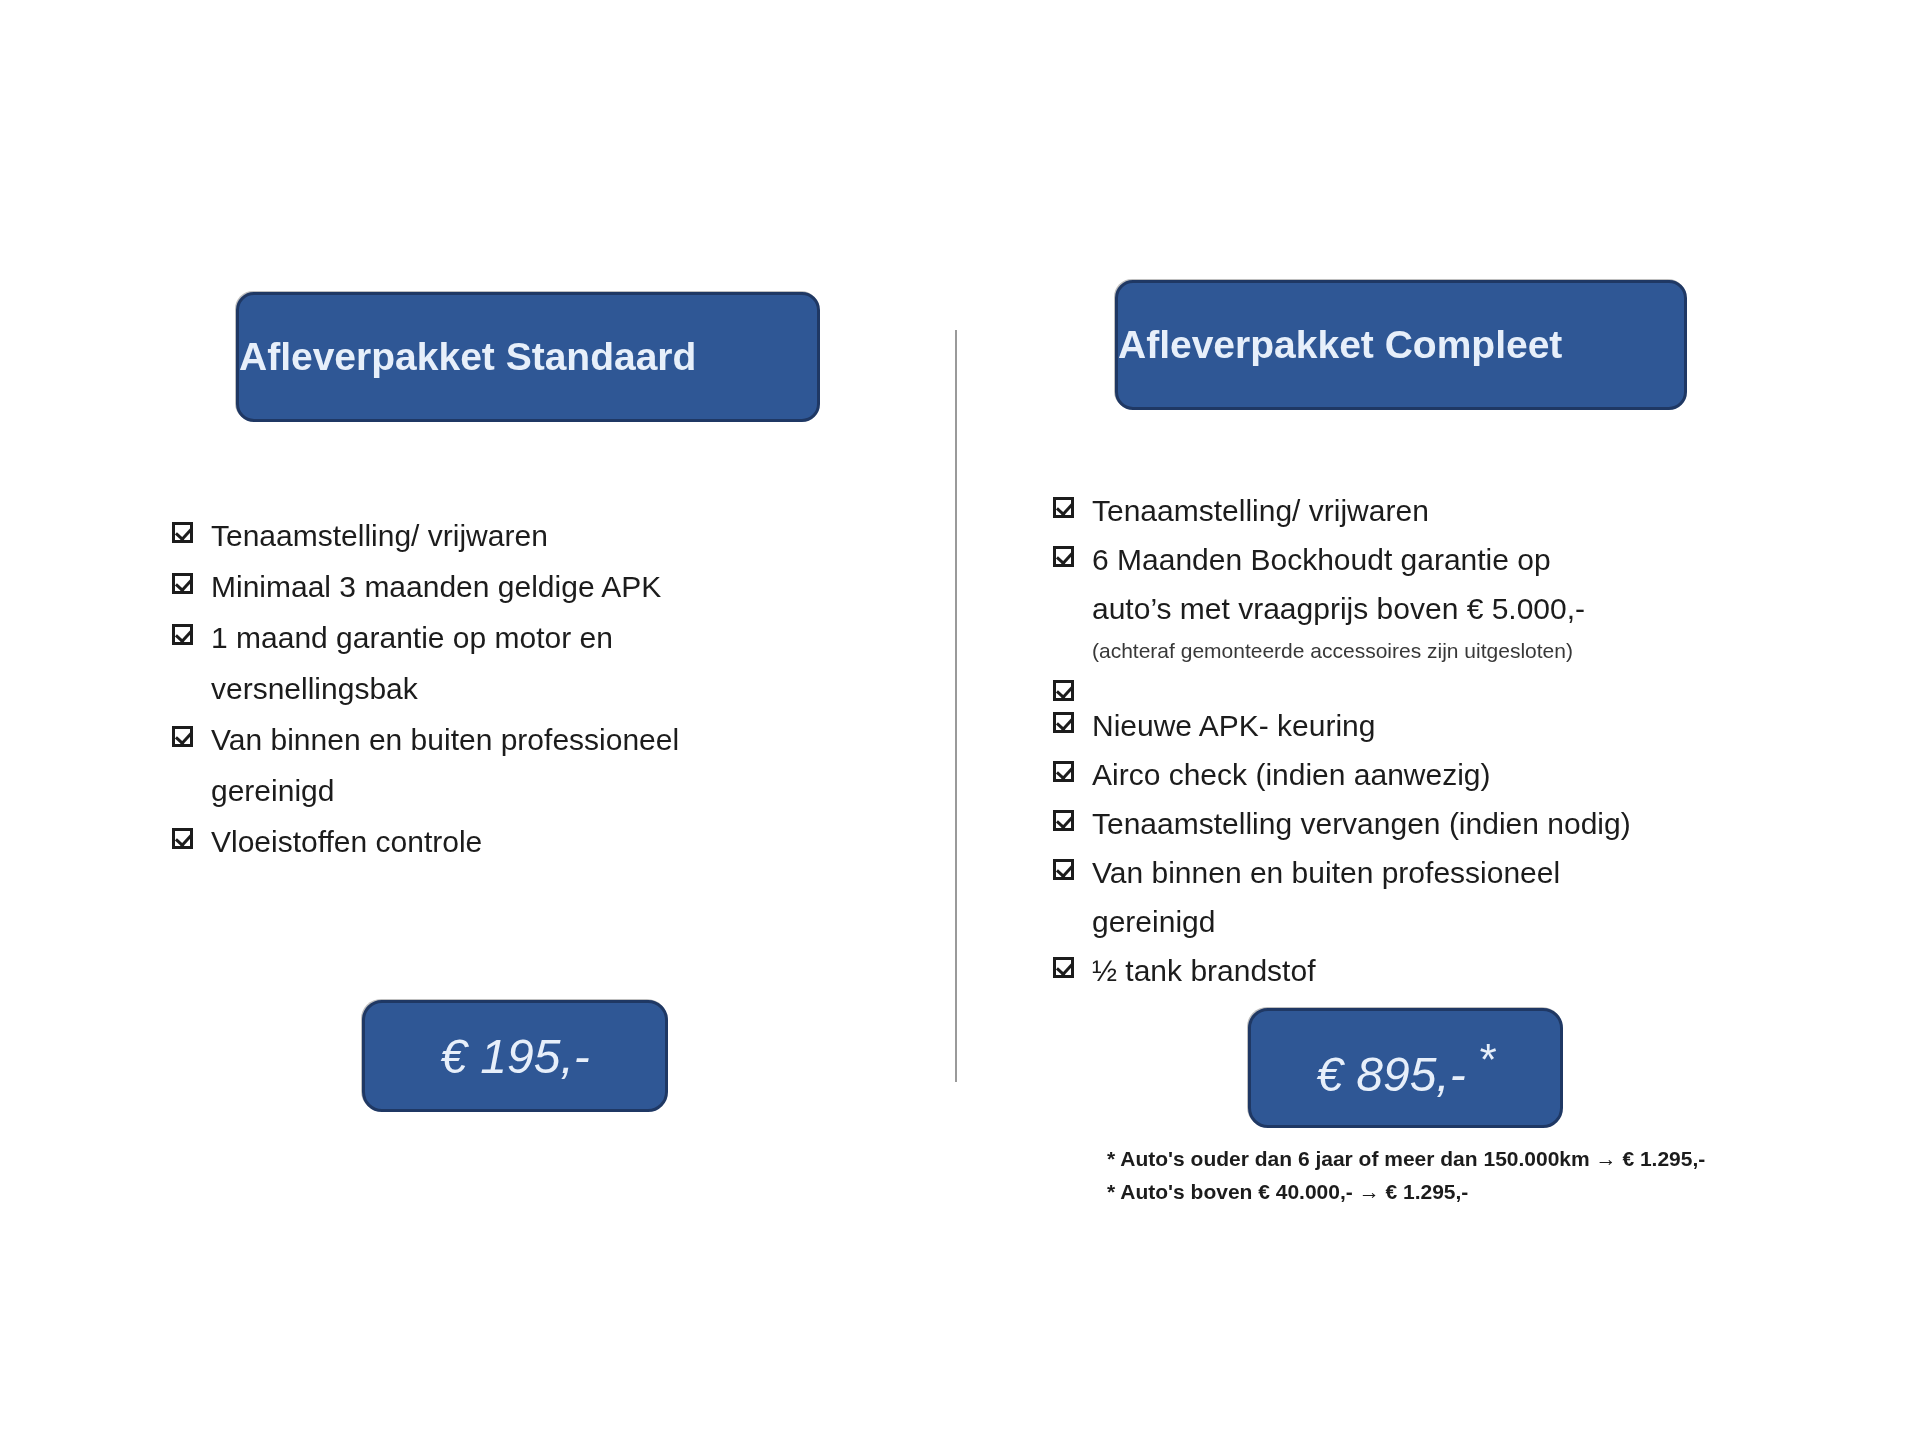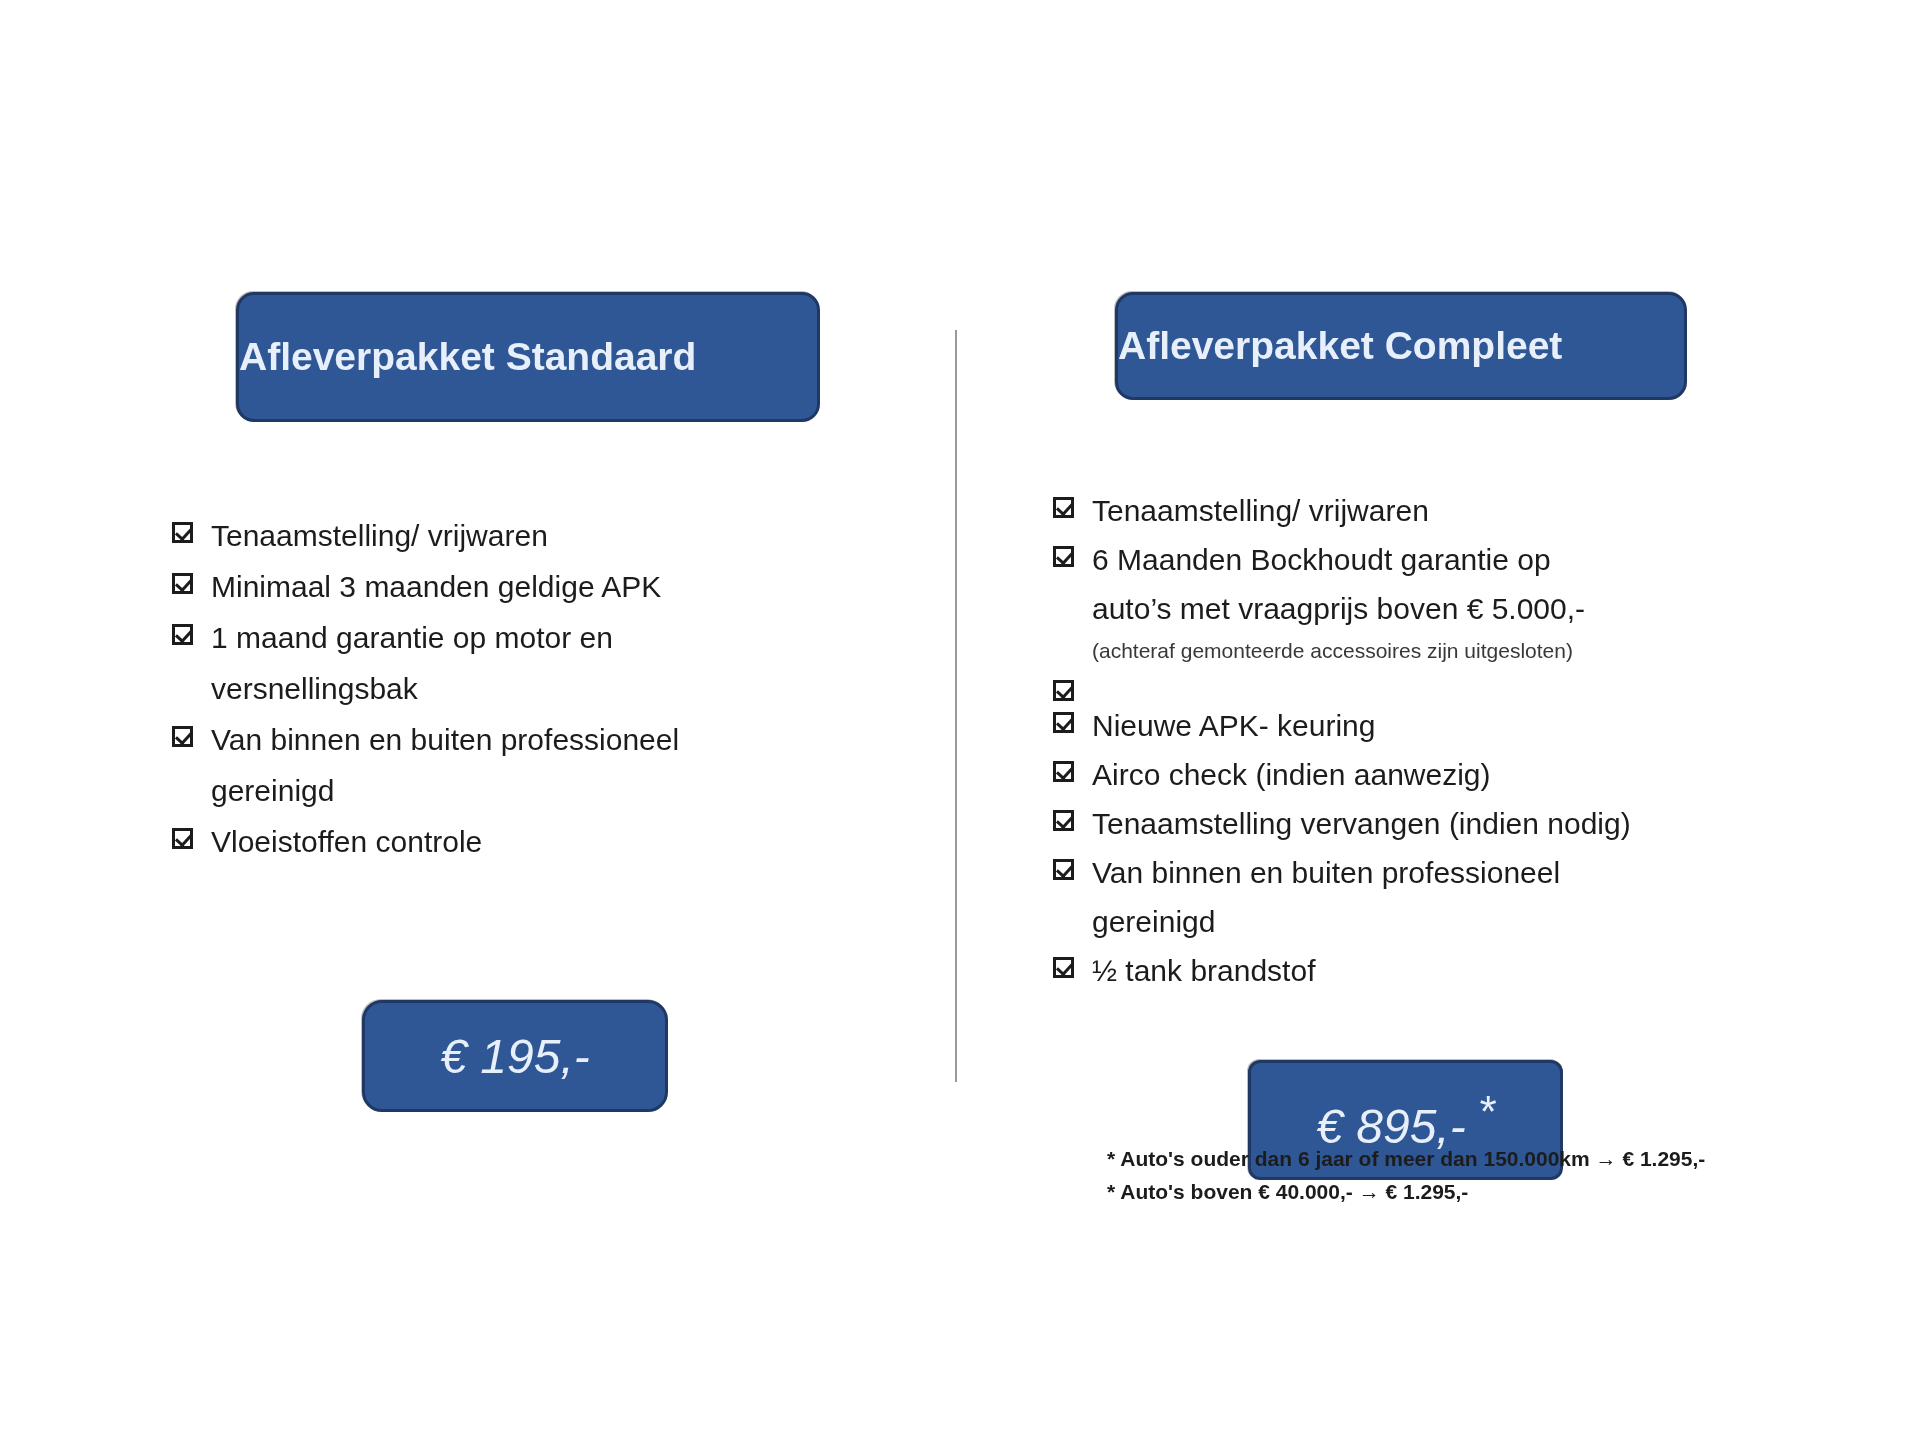--- a/index.html
+++ b/index.html
@@ -41,21 +41,21 @@
     border-radius: 18px;
     box-shadow: -1px -1px 0 rgba(0,0,0,0.25);
   }
   .title-box .title-text {
     font-size: 39px;
     font-weight: 700;
     color: var(--box-text);
     white-space: nowrap;
   }
   .title-box.left  { left: 236px; top: 292px; width: 584px; height: 130px; }
-  .title-box.right { left: 1115px; top: 292px; width: 572px; height: 108px; }
+  .title-box.right { left: 1115px; top: 280px; width: 572px; height: 130px; }
 
   .checklist {
     position: absolute;
     list-style: none;
     font-size: 30px;
   }
   .checklist.left  { left: 172px;  top: 510px; line-height: 51px; }
   .checklist.right { left: 1053px; top: 486px; line-height: 49px; }
 
   .check-item { display: flex; align-items: flex-start; }
@@ -96,21 +96,21 @@
     display: flex;
     align-items: center;
     justify-content: center;
     background: var(--box-fill);
     border: 3px solid var(--box-border);
     border-radius: 20px;
     box-shadow: -1px -1px 0 rgba(0,0,0,0.25);
     font-style: italic;
   }
   .price-box.left  { left: 362px;  top: 1000px; width: 306px; height: 112px; }
-  .price-box.right { left: 1248px; top: 1060px; width: 315px; height: 120px; border-radius: 12px; }
+  .price-box.right { left: 1248px; top: 1008px; width: 315px; height: 120px; }
   .price-text {
     font-size: 48px;
     color: var(--box-text);
     white-space: nowrap;
   }
   .price-star {
     font-size: 44px;
     color: var(--box-text);
     vertical-align: 16px;
     margin-left: 12px;

